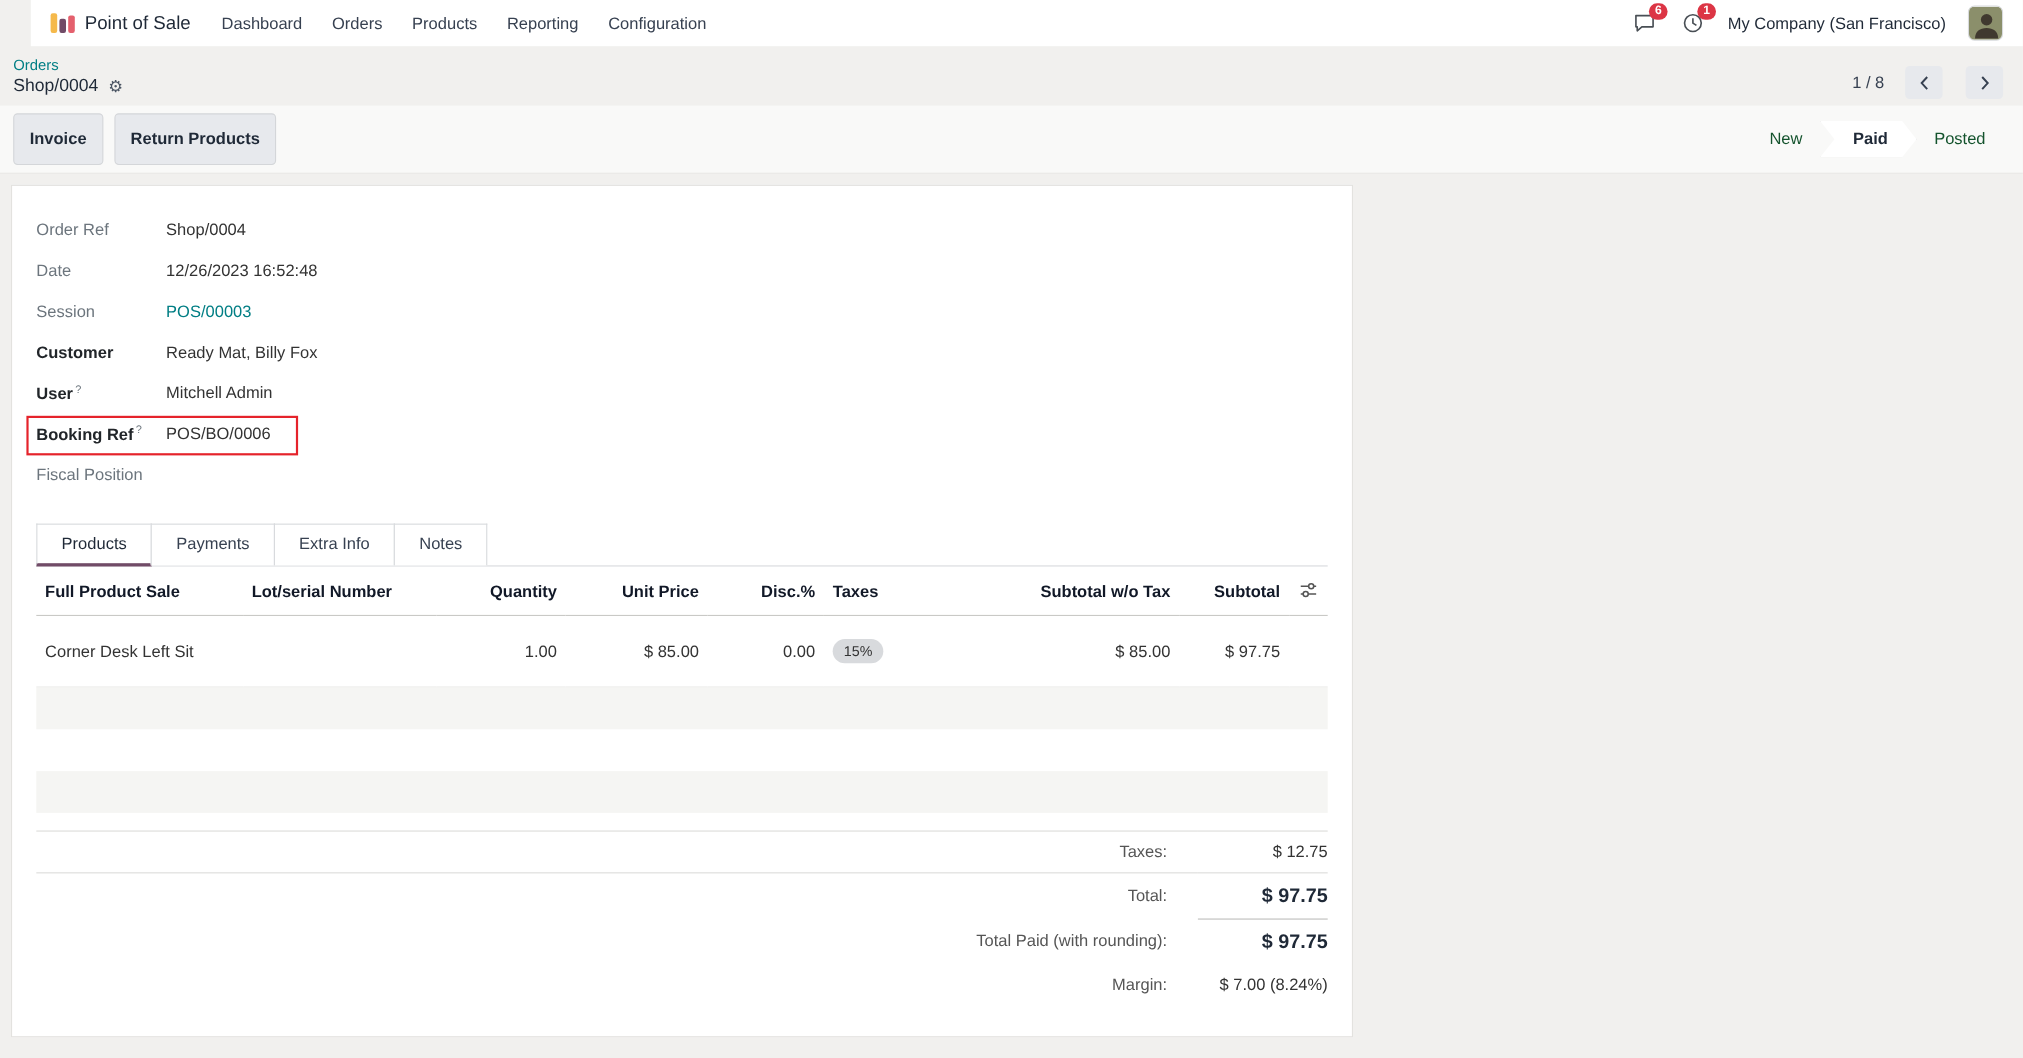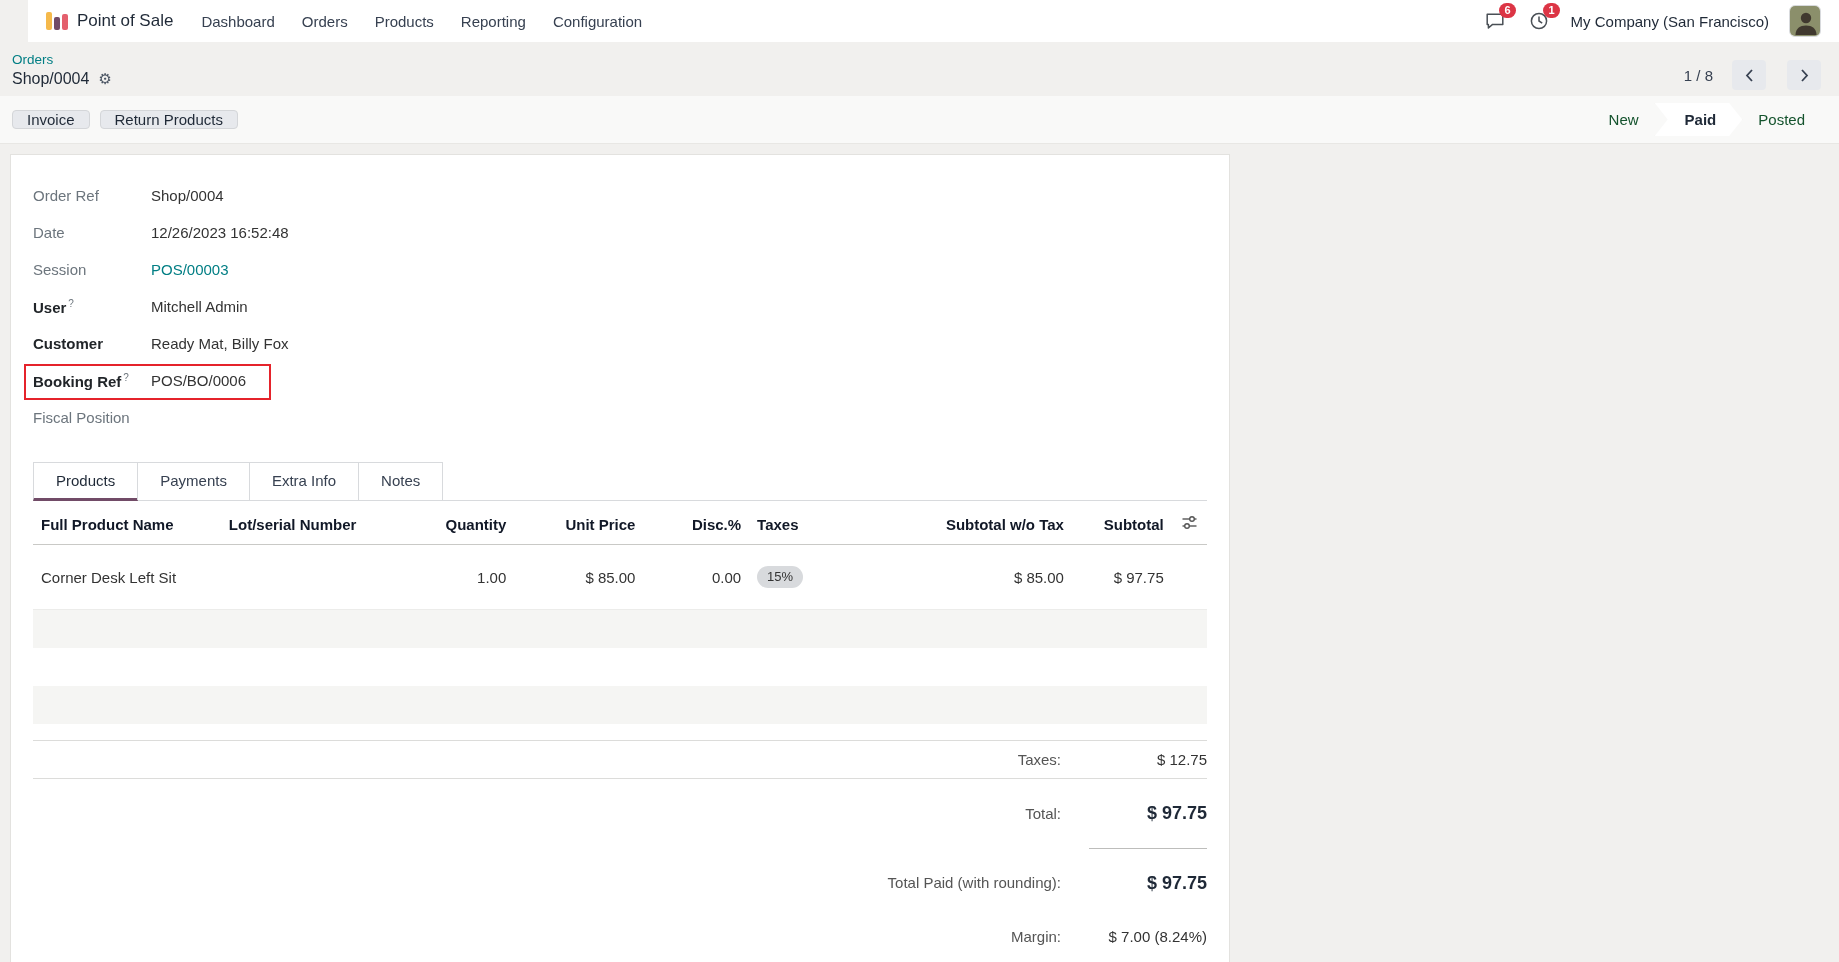--- a/index.html
+++ b/index.html
@@ -55,22 +55,23 @@
   .pager-btn + .pager-btn { margin-left:2px; }
 
   
   .statusbar-band {
     display:flex; justify-content:space-between; align-items:center;
     background:#f9f9f8; padding:7px 18px 7px 12px; border-bottom:1px solid #e8e7e4;
   }
   .band-buttons { display:flex; gap:10px; }
   .btn {
     background:#e7e9ed; border:1px solid #d4d6d9; border-radius:4px;
-    padding:0 14px; font-size:15px; color:#1f2937; cursor:pointer;
+    padding:14px 14px; font-size:15px; color:#1f2937; cursor:pointer;
     font-family:"Liberation Sans", sans-serif;
+    font-weight:bold;
   }
   .status-steps { display:flex; align-items:center; }
   .step { color:#14532d; font-size:15px; padding:7px 16px; cursor:pointer; }
   .step-active {
     background:#fff; font-weight:700; color:#1f2937; font-size:15px;
     padding:8px 26px 8px 30px; cursor:pointer;
     clip-path: polygon(0 0, calc(100% - 13px) 0, 100% 50%, calc(100% - 13px) 100%, 0 100%, 13px 50%);
     filter: drop-shadow(0 0 1px #9aa0a6);
   }
 
@@ -121,21 +122,21 @@
   .opt-col-btn { cursor:pointer; display:inline-flex; align-items:center; justify-content:center; }
 
   
   table.totals { width:100%; border-collapse:collapse; margin-top:16px; }
   table.totals td { padding:10px 0; }
   .t-label { text-align:right; color:#555; font-size:15px; padding-right:28px !important; }
   .t-value { text-align:right; width:118px; color:#333; font-size:15px; white-space:nowrap; }
   tr.t-taxes td { border-top:1px solid #dcdcda; border-bottom:1px solid #dcdcda; }
   tr.t-total .t-value, tr.t-paid .t-value { font-weight:700; font-size:18px; color:#1f2937; }
   tr.t-paid .t-value { border-top:1px solid #bdbdbb; }
-  tr.t-total td, tr.t-paid td { padding:24px 0;text-align:right; }
+  tr.t-total td, tr.t-paid td { padding:10px 0;text-align:right; }
   svg { display:block; }
 </style>
 </head>
 <body>
 
 <header class="topbar">
   <div class="brand">
     <span class="app-icon">
         <span class="b1"></span>
         <span class="b2"></span>
@@ -227,26 +228,26 @@
     </div>
     <div class="field-row">
       <label class="f-label">Date</label>
       <div class="f-value">12/26/2023 16:52:48</div>
     </div>
     <div class="field-row">
       <label class="f-label">Session</label>
       <div class="f-value link">POS/00003</div>
     </div>
     <div class="field-row">
+      <label class="f-label strong">Customer</label>
+      <div class="f-value">Ready Mat, Billy Fox</div>
+    </div>
+    <div class="field-row">
       <label class="f-label strong"><span>User</span><sup>?</sup></label>
       <div class="f-value">Mitchell Admin</div>
-    </div>
-    <div class="field-row">
-      <label class="f-label strong">Customer</label>
-      <div class="f-value">Ready Mat, Billy Fox</div>
     </div>
     <div class="field-row annotated">
       <label class="f-label strong"><span>Booking Ref</span><sup>?</sup></label>
       <div class="f-value">POS/BO/0006</div>
     </div>
     <div class="field-row">
       <label class="f-label">Fiscal Position</label>
       <div class="f-value"></div>
     </div>
   </div>
@@ -265,21 +266,21 @@
         <col style="width:10%">
         <col style="width:11%">
       <col style="width:9%">
         <col style="width:12%">
         <col style="width:15.5%">
         <col style="width:8.5%">
         <col style="width:3%">
     </colgroup>
     <thead>
       <tr>
-        <th class="al">Full Product Name</th>
+        <th class="al">Full Product Sale</th>
         <th class="al">Lot/serial Number</th>
         <th class="ar">Quantity</th>
         <th class="ar">Unit Price</th>
         <th class="ar">Disc.%</th>
         <th class="al">Taxes</th>
         <th class="ar">Subtotal w/o Tax</th>
         <th class="ar">Subtotal</th>
         <th class="ac">
           <span class="opt-col-btn">
             <svg width="17" height="17" viewBox="0 0 17 17" fill="#fff" stroke="#555" stroke-width="1.4">

